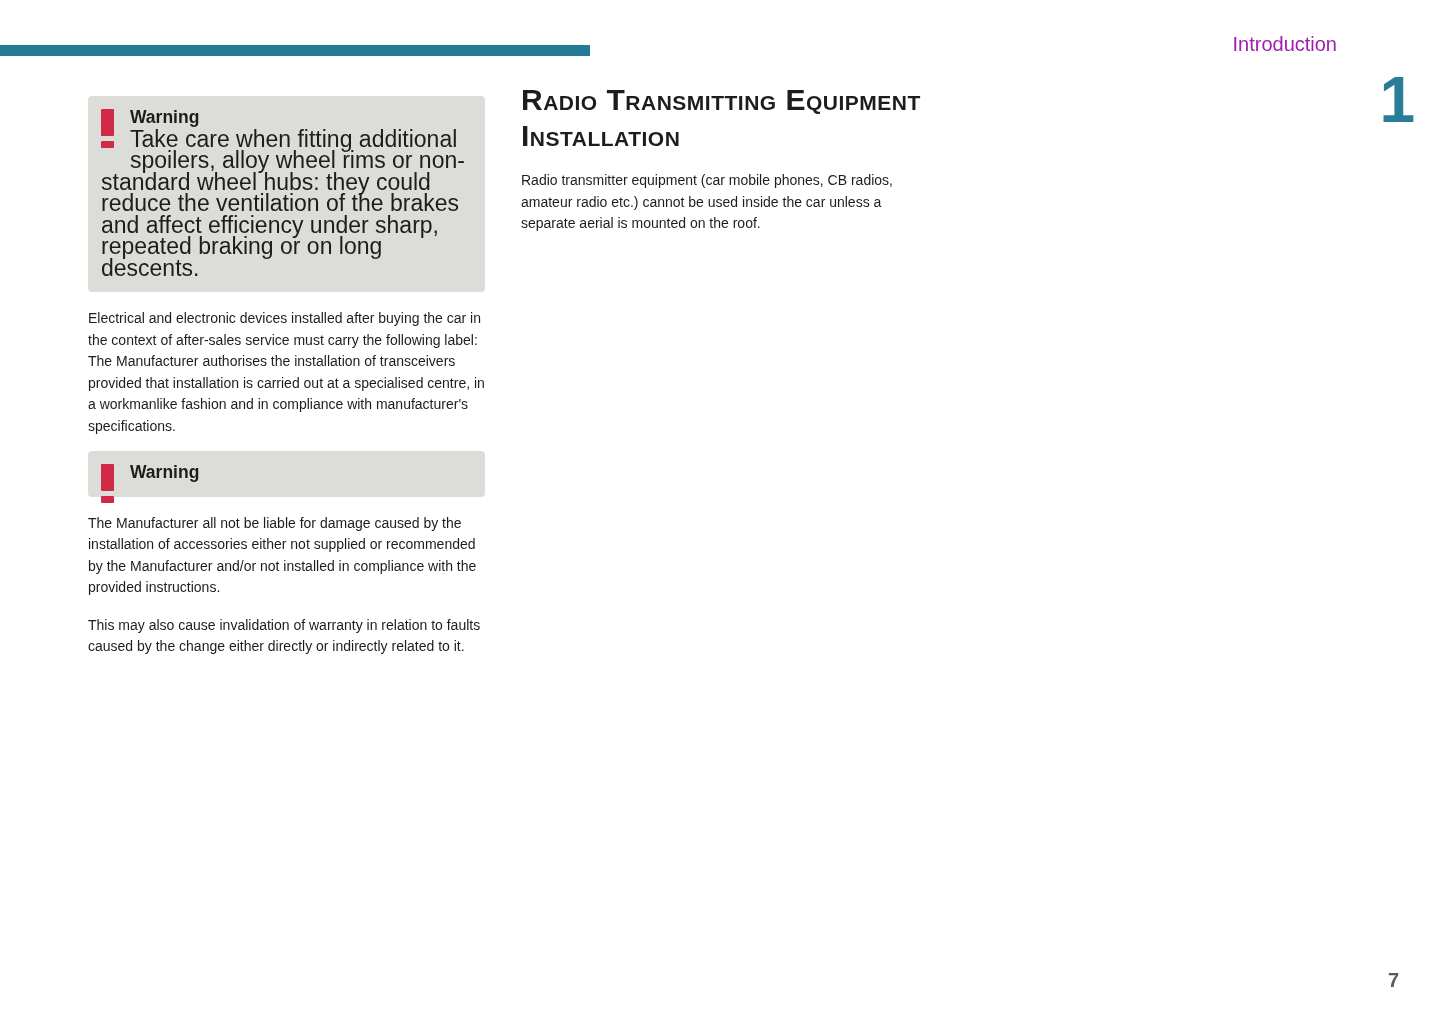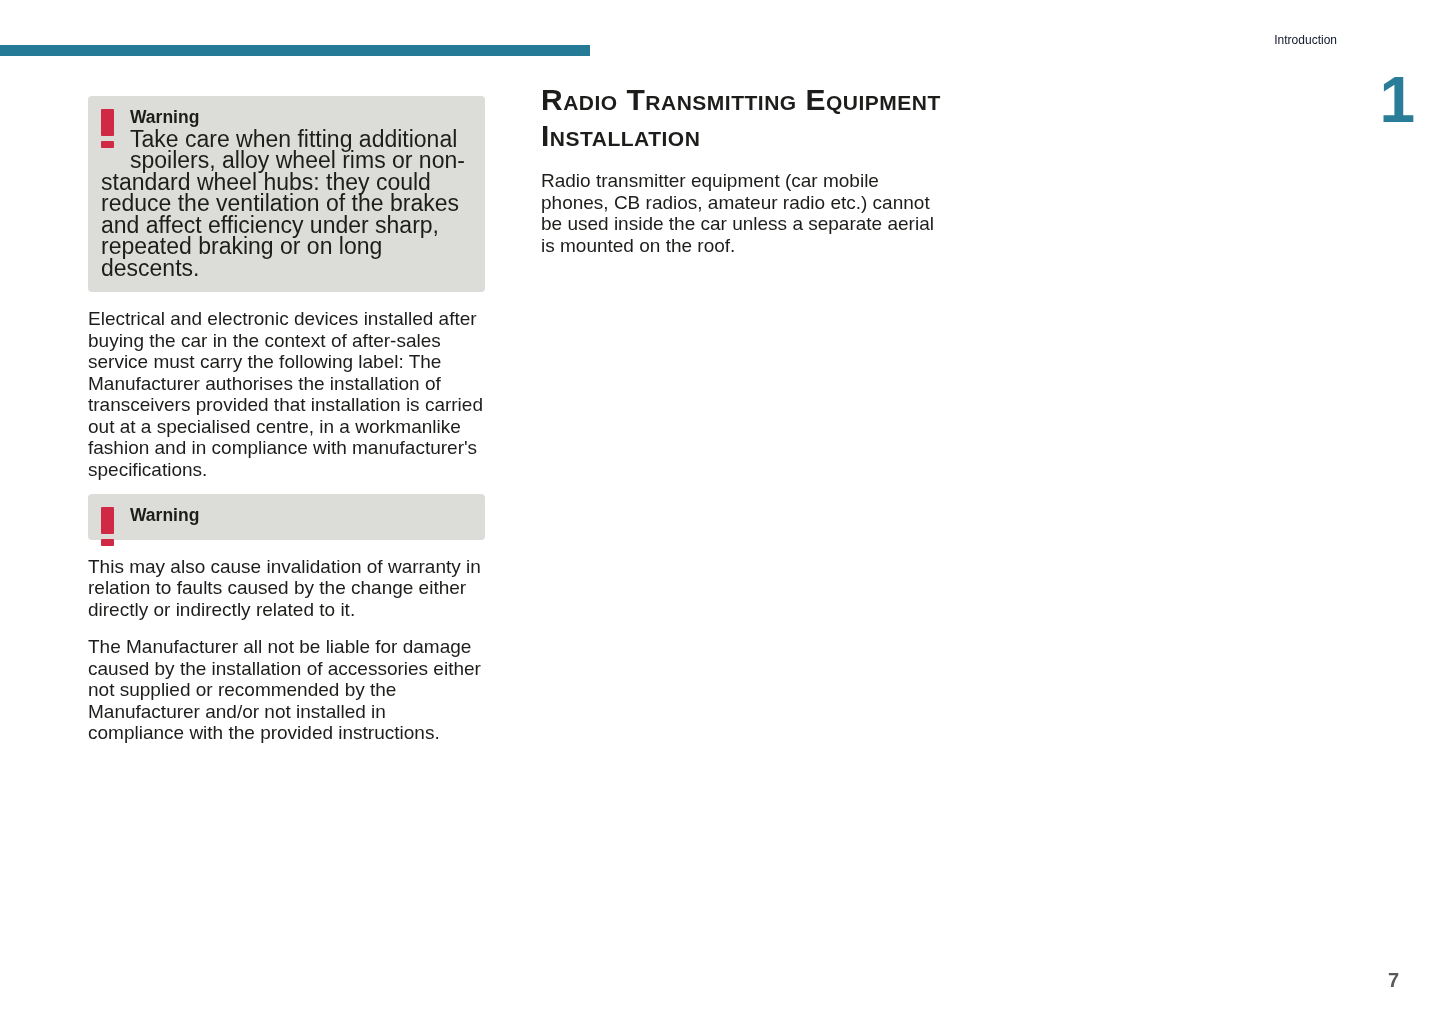--- a/index.html
+++ b/index.html
@@ -15,44 +15,44 @@
   }
   .top-bar {
     position: absolute;
     left: 0; top: 45px;
     width: 590px; height: 11px;
     background: #257a96;
   }
   .section-label {
     position: absolute;
     top: 33px; right: 108px;
-    font-size: 12px;
-    color: #0f172a;
+    font-size: 20px;
+    color: #a21caf;
   }
   .chapter-number {
     position: absolute;
     top: 68px; right: 30px;
     font-size: 64px;
     font-weight: bold;
     color: #2a7d99;
     line-height: 1;
   }
   .page-number {
     position: absolute;
     bottom: 26px; right: 46px;
     font-size: 20px;
     font-weight: bold;
     color: #58595b;
   }
   .col { position: absolute; top: 82px; }
   .col-left  { left: 88px;  width: 397px; }
-  .col-right { left: 541px; width: 400px; }
+  .col-right { left: 521px; width: 400px; }
 
   p.body-text {
-    font-size: 19px;
+    font-size: 14px;
     line-height: 21.5px;
     margin: 16px 0 9px 0;
   }
   p.body-text.tight { margin-bottom: 0; }
 
   h2.section-heading {
     font-variant: small-caps;
     font-weight: bold;
     font-size: 30px;
     line-height: 36px;
@@ -123,23 +123,23 @@
   <p class="body-text">Electrical and electronic devices installed after buying the car in the context of after-sales service must carry the following label: The Manufacturer authorises the installation of transceivers provided that installation is carried out at a specialised centre, in a workmanlike fashion and in compliance with manufacturer's specifications.</p>
 
   <div class="warning-box">
     <span class="warn-icon">
       <i class="bar"></i>
         <i class="dot"></i>
     </span>
     <div class="warn-title">Warning</div>
   </div>
 
+  <p class="body-text tight">The Manufacturer all not be liable for damage caused by the installation of accessories either not supplied or recommended by the Manufacturer and/or not installed in compliance with the provided instructions.</p>
+
   <p class="body-text tight">This may also cause invalidation of warranty in relation to faults caused by the change either directly or indirectly related to it.</p>
-
-  <p class="body-text tight">The Manufacturer all not be liable for damage caused by the installation of accessories either not supplied or recommended by the Manufacturer and/or not installed in compliance with the provided instructions.</p>
 
 </div>
 
 <div class="col col-right">
 
   <h2 class="section-heading">Radio Transmitting Equipment Installation</h2>
 
   <p class="body-text">Radio transmitter equipment (car mobile phones, CB radios, amateur radio etc.) cannot be used inside the car unless a separate aerial is mounted on the roof.</p>
 
 </div>

